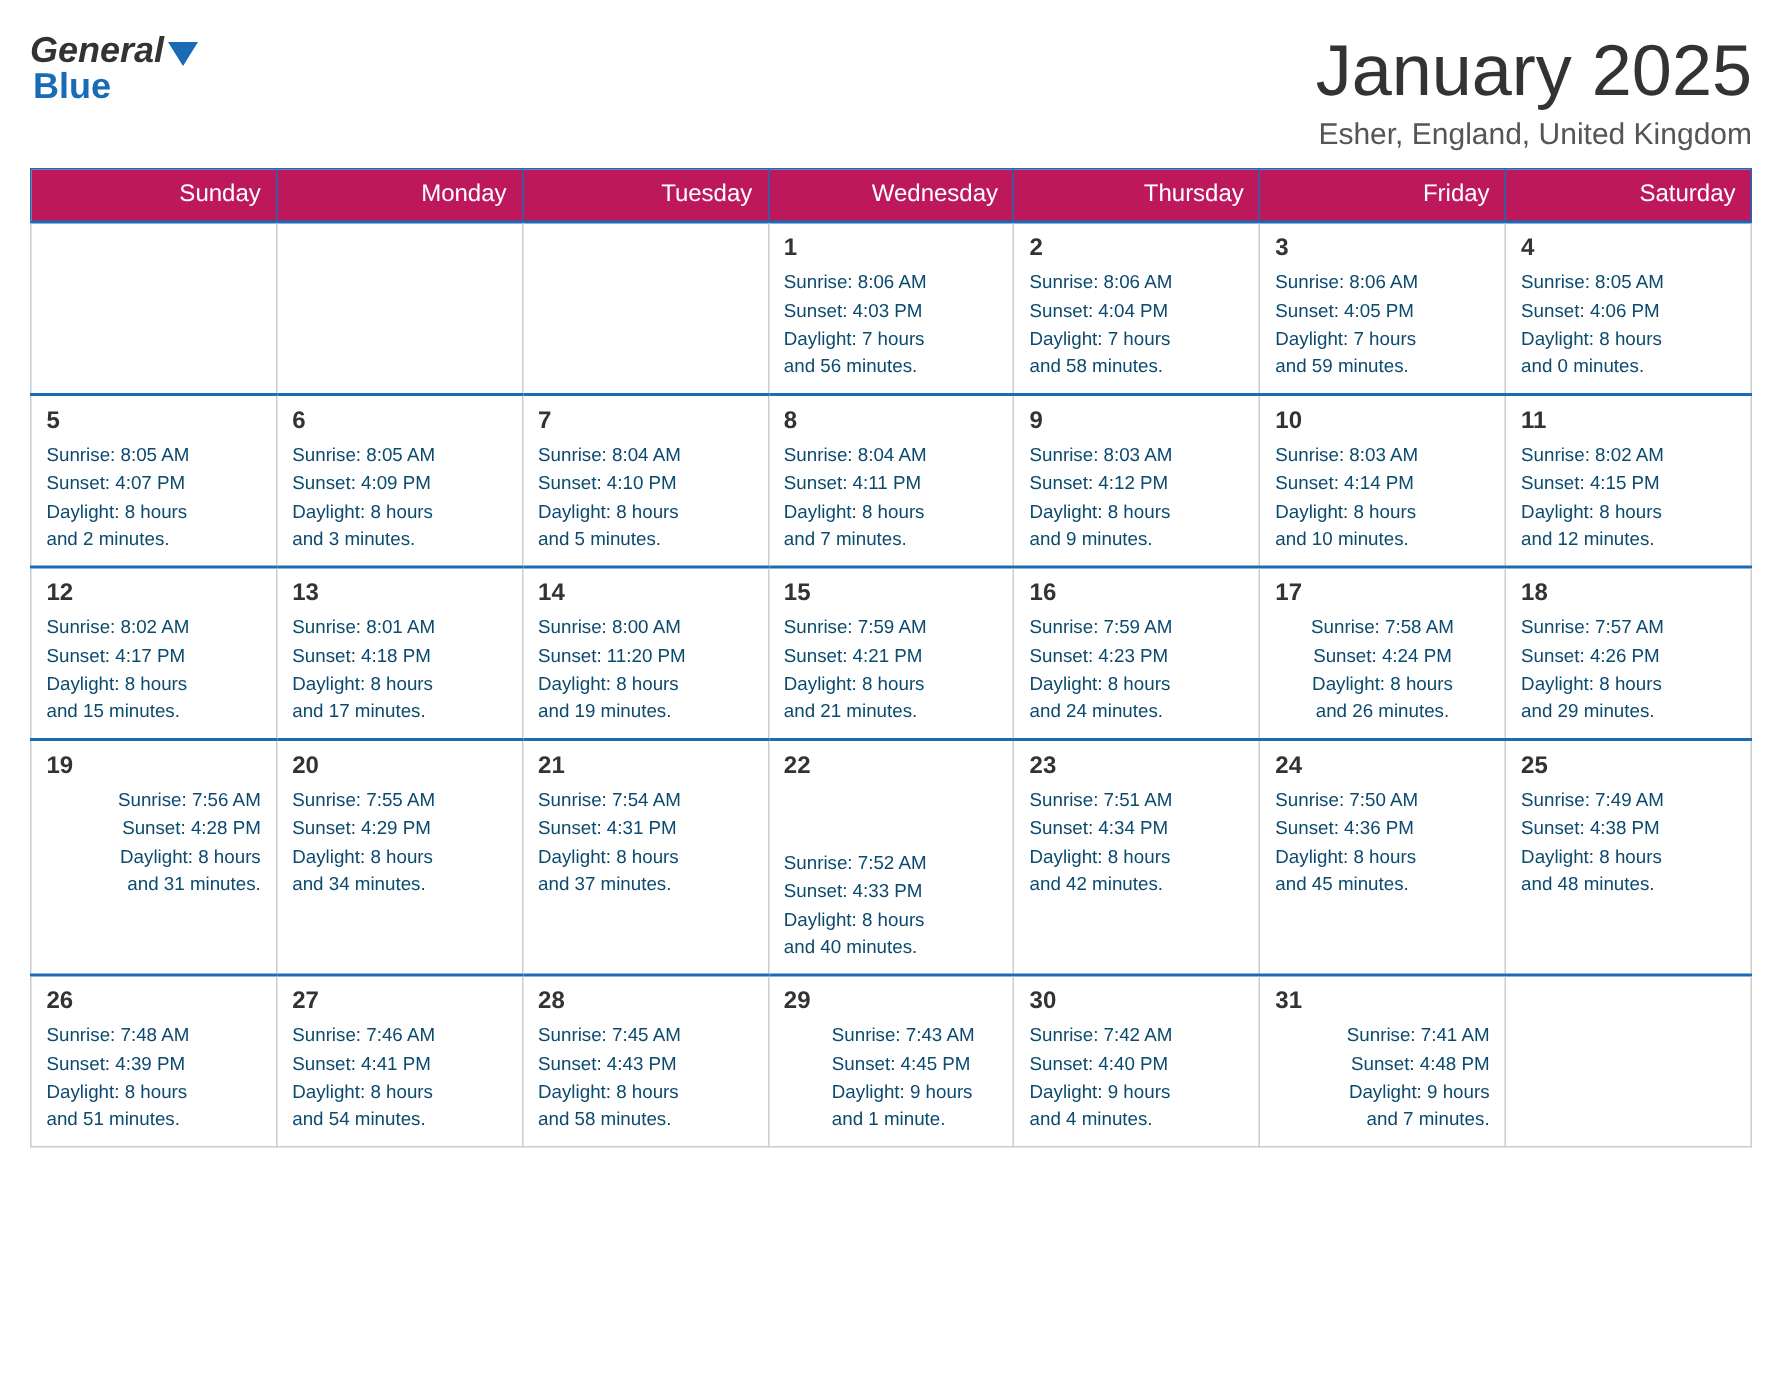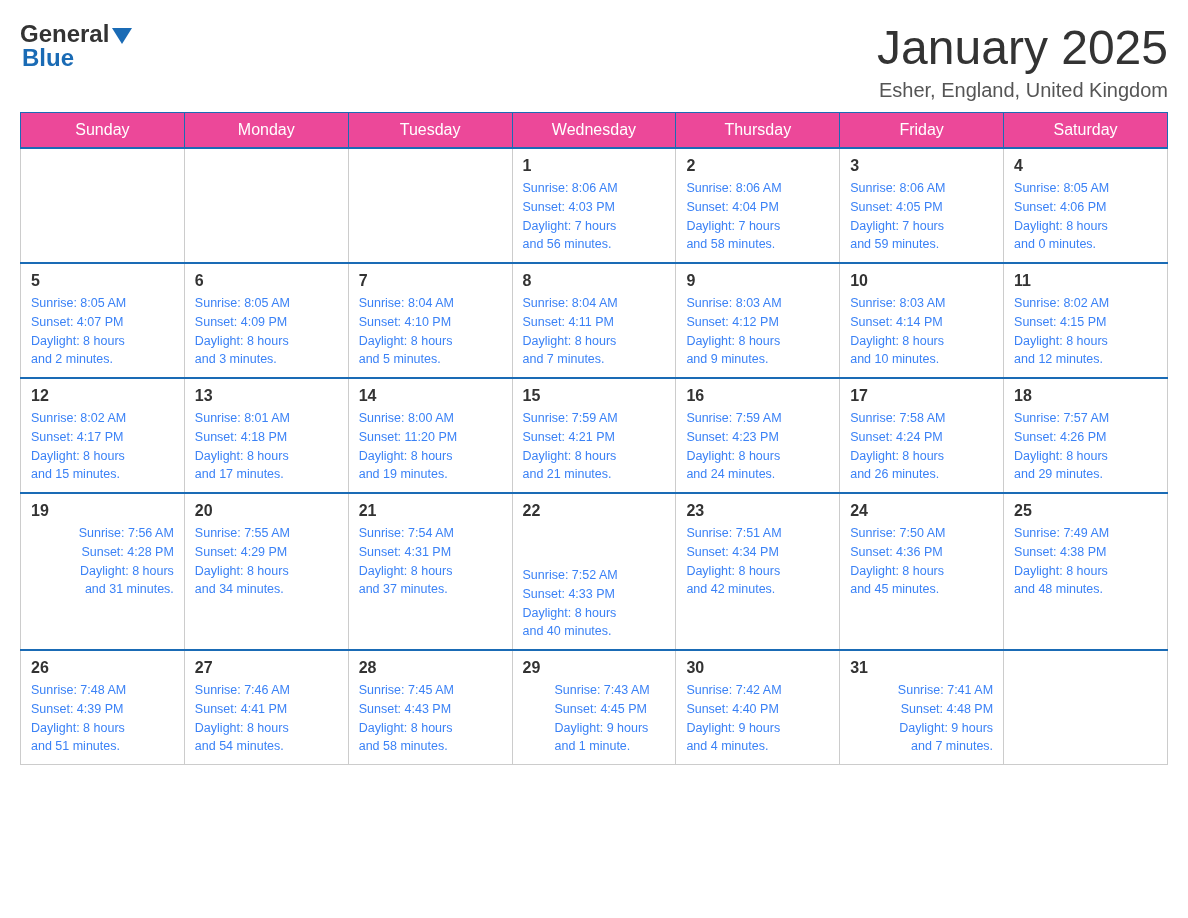--- a/index.html
+++ b/index.html
@@ -29,26 +29,26 @@
       font-size: 20px;
       color: #555;
       margin-top: 4px;
     }
     .calendar {
       width: 100%;
       border-collapse: collapse;
       margin-top: 10px;
     }
     .calendar th {
-      background-color: #ec4899;
+      background-color: #be185d;
       color: #fff;
       padding: 8px 10px;
       font-size: 16px;
       font-weight: normal;
-      text-align: center;
+      text-align: right;
       border: 1px solid #1a6bb5;
     }
     .calendar td {
       vertical-align: top;
       padding: 8px 10px;
       border: 1px solid #ccc;
       width: 14.28%;
       min-height: 100px;
     }
     .calendar tr td {
@@ -56,34 +56,35 @@
     }
     .day-number {
       font-size: 16px;
       font-weight: bold;
       color: #333;
       display: block;
       margin-bottom: 4px;
     }
     .day-info {
       font-size: 12.5px;
-      color: #3b82f6;
+      color: #0c4a6e;
       line-height: 1.5;
     }
     .empty-cell {
       background: #fff;
     }
     .logo-wrap {
       display: flex;
       flex-direction: column;
       align-items: flex-start;
     }
     .logo-line1 {
       display: flex;
       align-items: center;
+      font-style: italic;
     }
     .logo-arrow {
       display: inline-block;
       width: 0;
       height: 0;
       border-left: 10px solid transparent;
       border-right: 10px solid transparent;
       border-top: 16px solid #1a6bb5;
       margin-left: 3px;
       position: relative;
@@ -235,21 +236,21 @@
         </td>
         <td>
           <span class="day-number">16</span>
           <div class="day-info" style="white-space: pre-line;">Sunrise: 7:59 AM
 Sunset: 4:23 PM
 Daylight: 8 hours
 and 24 minutes.</div>
         </td>
         <td>
           <span class="day-number">17</span>
-          <div class="day-info" style="white-space: pre-line;">Sunrise: 7:58 AM
+          <div class="day-info" style="white-space: pre-line; text-align: center;">Sunrise: 7:58 AM
 Sunset: 4:24 PM
 Daylight: 8 hours
 and 26 minutes.</div>
         </td>
         <td>
           <span class="day-number">18</span>
           <div class="day-info" style="white-space: pre-line;">Sunrise: 7:57 AM
 Sunset: 4:26 PM
 Daylight: 8 hours
 and 29 minutes.</div>

